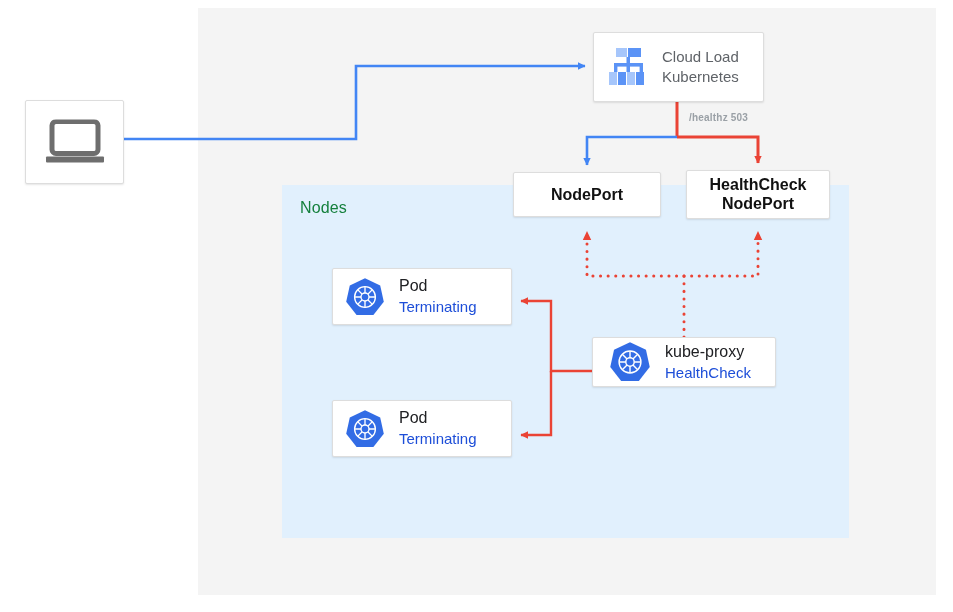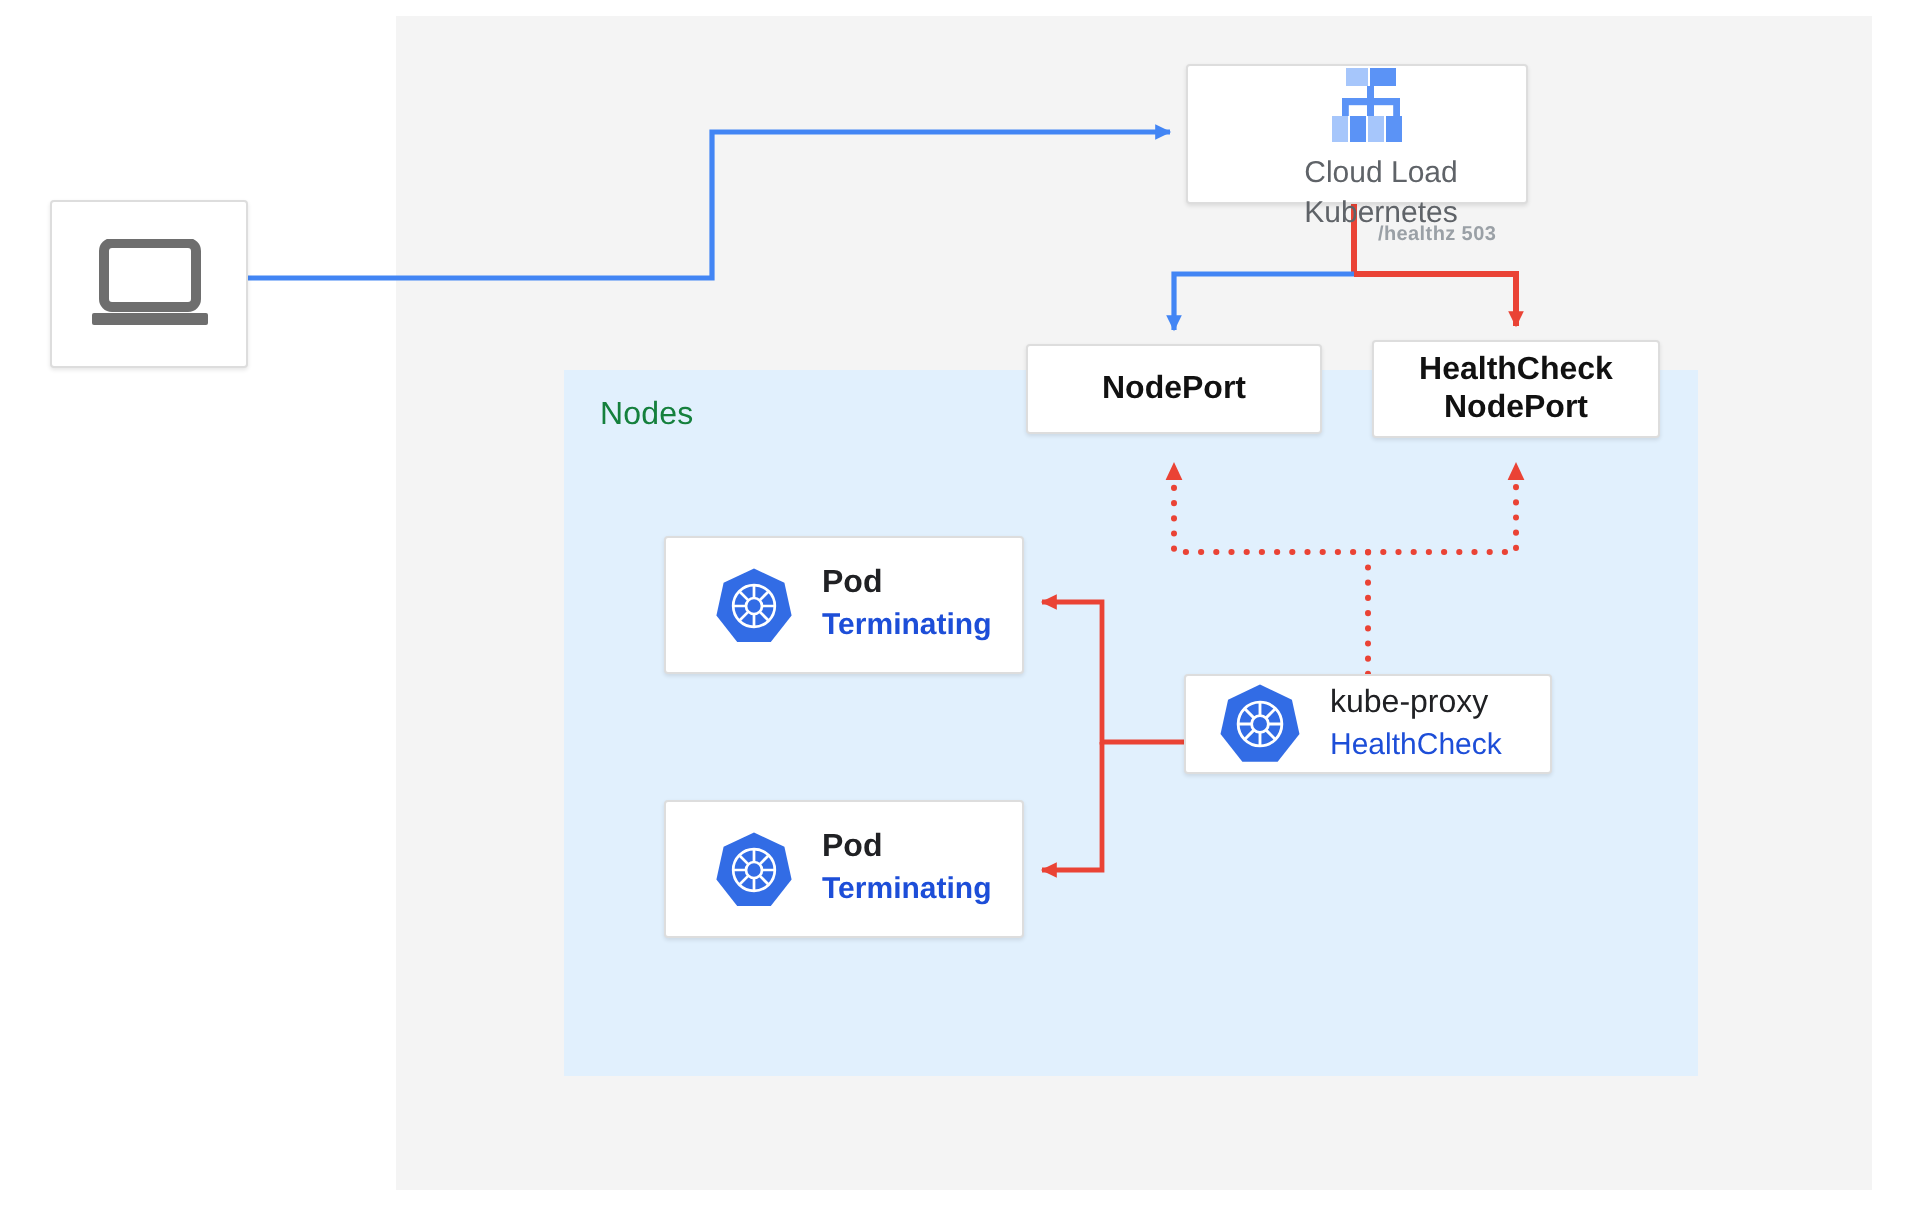--- a/index.html
+++ b/index.html
@@ -20,34 +20,34 @@
   .card{position:absolute;background:#ffffff;border:1px solid #dddddd;
         border-radius:2px;box-sizing:border-box;
         box-shadow:0 1px 2px rgba(0,0,0,.10);}
 
   
   .laptop-card{left:25px;top:100px;width:99px;height:84px;}
   .laptop-ico{position:absolute;left:50%;top:50%;transform:translate(-50%,-50%);}
 
   
   .clb-card{left:593px;top:32px;width:171px;height:70px;
-            display:flex;align-items:center;padding-left:12px;flex-direction:column;}
+            display:flex;align-items:center;padding-left:12px;}
   .clb-ico{width:44px;height:40px;flex:0 0 44px;position:relative;}
   .clb-text{margin-left:12px;font-size:15px;color:#5f6368;line-height:1.35;}
 
   
   .np-card{left:513px;top:172px;width:148px;height:45px;}
   .hc-card{left:686px;top:170px;width:144px;height:49px;}
   .np-title{position:absolute;left:0;right:0;top:50%;transform:translateY(-50%);
             text-align:center;font-size:16px;font-weight:bold;color:#111111;
             line-height:1.22;}
 
   
-  .pod-card{left:332px;width:180px;height:69px;display:flex;align-items:center;
-            padding-left:24px;font-weight:bold;}
+  .pod-card{left:332px;width:180px;height:57px;display:flex;align-items:center;
+            padding-left:12px;}
   .pod1{top:268px;}
   .pod2{top:400px;}
   .kp-card{left:592px;top:337px;width:184px;height:50px;
            display:flex;align-items:center;padding-left:16px;}
   .k8s-ico{width:40px;height:40px;flex:0 0 40px;}
   .kp-ico{width:42px;height:42px;flex:0 0 42px;}
   .entity-text{margin-left:14px;}
   .entity-title{font-size:16px;color:#202124;line-height:1.3;}
   .entity-sub{font-size:15px;color:#1d4ed8;line-height:1.3;}
 

